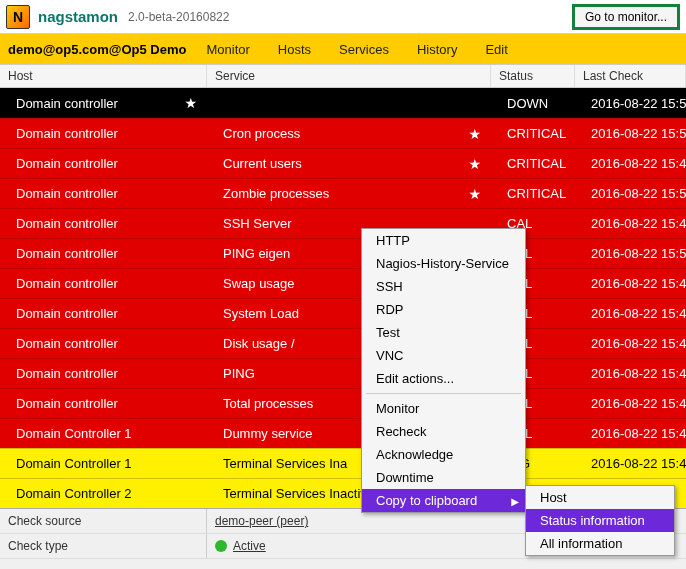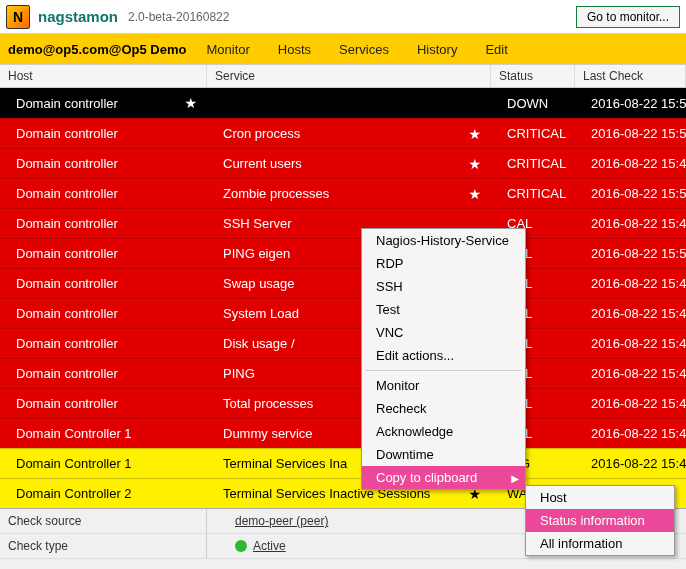--- a/index.html
+++ b/index.html
@@ -3,21 +3,21 @@
 <meta charset="utf-8">
 <style>
 * { box-sizing: border-box; margin: 0; padding: 0; font-family: "Segoe UI", Tahoma, sans-serif; }
 body { width: 686px; height: 569px; background: #f0f0f0; overflow: hidden; position: relative; font-size: 13px; }
 
 .titlebar { height: 34px; background: #fff; border-bottom: 1px solid #d0d0d0; display: flex; align-items: center; padding: 0 6px; }
 .logo { width: 24px; height: 24px; background: linear-gradient(135deg, #ffcc00, #ff6600); border: 1px solid #333; display: flex; align-items: center; justify-content: center; font-weight: bold; color: #000; font-size: 14px; margin-right: 8px; border-radius: 2px; }
 .apptitle { font-size: 15px; color: #0f766e; font-weight: 600; }
 .appver { font-size: 12px; color: #666; margin-left: 10px; }
 .spacer { flex: 1; }
-.goto-btn { background: #f5f5f5; border: 1px solid #15803d; padding: 3px 10px; font-size: 12px; cursor: pointer; }
+.goto-btn { background: #f5f5f5; border: 3px solid #15803d; padding: 3px 10px; font-size: 12px; cursor: pointer; }
 
 .menubar { height: 30px; background: #ffcc00; display: flex; align-items: center; padding: 0 8px; }
 .server-name { font-weight: bold; color: #000; font-size: 13px; margin-right: 20px; }
 .menu-item { color: #222; font-size: 13px; margin-right: 28px; cursor: pointer; }
 
 .header-row { height: 24px; background: #f5f5f5; border-top: 1px solid #ccc; border-bottom: 1px solid #ccc; display: flex; align-items: center; }
 .hcell { padding: 0 8px; font-size: 12px; color: #333; border-right: 1px solid #ddd; height: 100%; display: flex; align-items: center; }
 .w-host { width: 207px; }
 .w-serv { width: 284px; }
 .w-stat { width: 84px; }
@@ -29,28 +29,28 @@
 .row.red { background: #e00000; border-top: 1px solid #c00000; }
 .row.yellow { background: #fff000; color: #000; border-top: 1px solid #ccc000; }
 .cell { padding: 0 16px; white-space: nowrap; overflow: hidden; height: 100%; display: flex; align-items: center; }
 .host-c { width: 207px; position: relative; }
 .serv-c { width: 284px; position: relative; }
 .star { position: absolute; right: 10px; font-size: 14px; }
 .stat-c { width: 84px; }
 .last-c { flex: 1; }
 
 .detail-rows { border-top: 1px solid #aaa; }
-.drow { height: 25px; display: flex; align-items: center; background: #f0f0f0; border-bottom: 1px solid #ddd; font-size: 12px; color: #333; gap: 20px; }
+.drow { height: 25px; display: flex; align-items: center; background: #f0f0f0; border-bottom: 1px solid #ddd; font-size: 12px; color: #333; }
 .dlabel { width: 207px; padding: 0 8px; border-right: 1px solid #ccc; height: 100%; display: flex; align-items: center; }
 .dval { padding: 0 8px; display: flex; align-items: center; text-decoration: underline; }
 .active-dot { width: 12px; height: 12px; background: #2eb82e; border-radius: 50%; margin-right: 6px; display: inline-block; }
 
 .ctx-menu { position: absolute; background: #f5f5f5; border: 1px solid #999; box-shadow: 2px 2px 4px rgba(0,0,0,0.3); font-size: 13px; color: #000; }
 .ctx-item { padding: 4px 26px 4px 14px; cursor: pointer; white-space: nowrap; position: relative; }
-.ctx-item.hl { background: #ec4899; color: #fff; }
+.ctx-item.hl { background: #6d28d9; color: #fff; }
 .ctx-sep { height: 1px; background: #ccc; margin: 3px 4px; }
 .arrow-r { position: absolute; right: 6px; top: 50%; transform: translateY(-50%); font-size: 10px; }
 #main-ctx { left: 361px; top: 228px; width: 165px; }
 #sub-ctx { left: 525px; top: 485px; width: 150px; }
 </style>
 </head>
 <body>
 
 <div class="titlebar">
   <div class="logo">N</div>
@@ -232,23 +232,24 @@
   <div class="drow">
     <div class="dlabel">Check type</div>
     <div class="dval">
       <span class="active-dot"></span>
       <span>Active</span>
     </div>
   </div>
 </div>
 
 <div id="main-ctx" class="ctx-menu">
+  <div class="ctx-item">HTTP</div>
   <div class="ctx-item">Nagios-History-Service</div>
+  <div class="ctx-item">SSH</div>
   <div class="ctx-item">RDP</div>
-  <div class="ctx-item">SSH</div>
   <div class="ctx-item">Test</div>
   <div class="ctx-item">VNC</div>
   <div class="ctx-item">Edit actions...</div>
   <div class="ctx-sep"></div>
   <div class="ctx-item">Monitor</div>
   <div class="ctx-item">Recheck</div>
   <div class="ctx-item">Acknowledge</div>
   <div class="ctx-item">Downtime</div>
   <div class="ctx-item hl">
     <span>Copy to clipboard</span>

